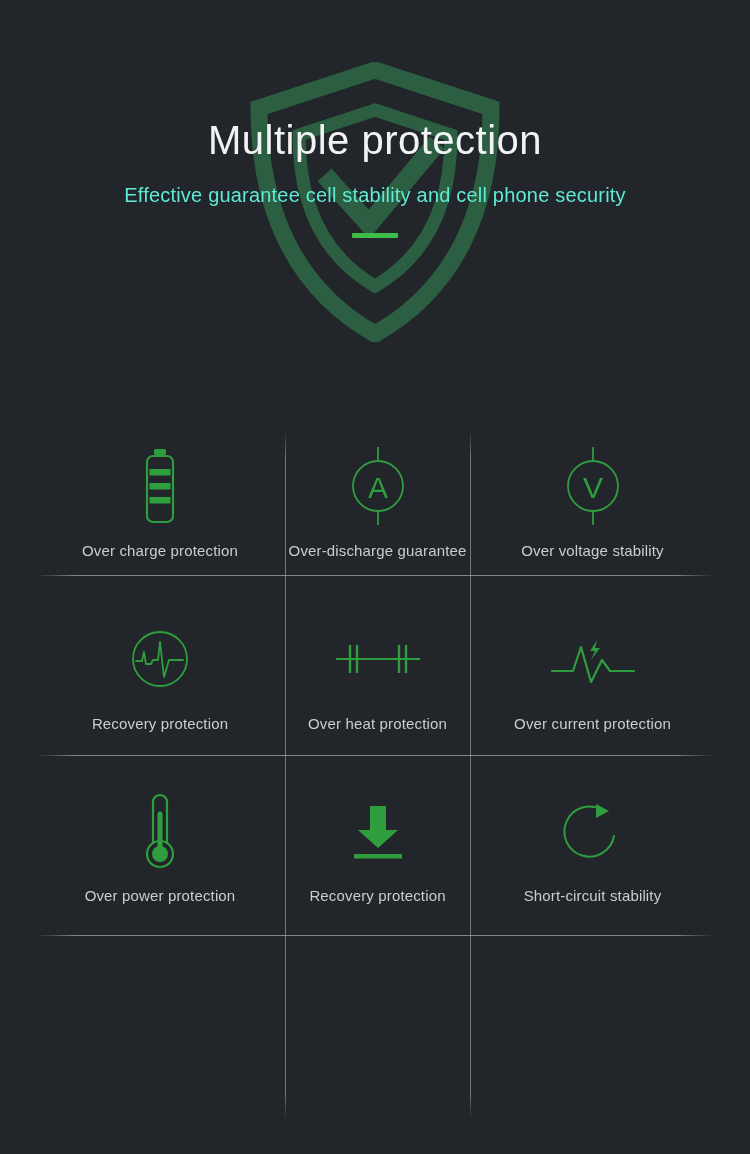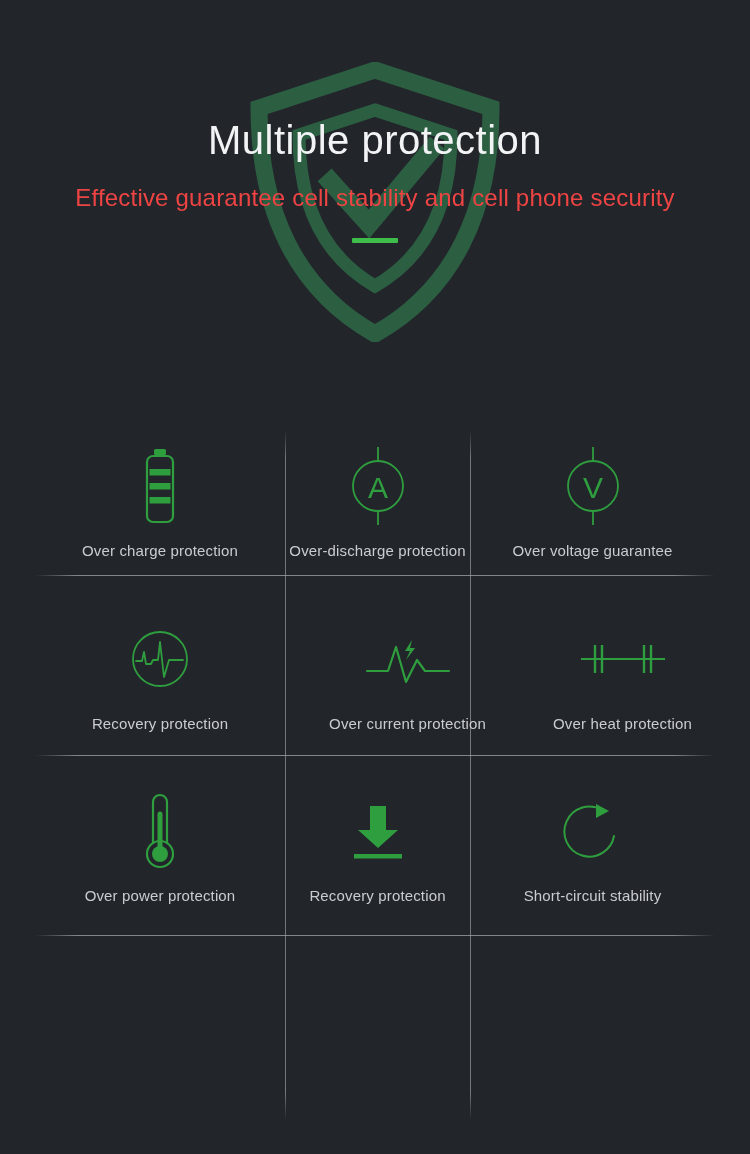--- a/index.html
+++ b/index.html
@@ -21,22 +21,22 @@
   .shield-wrap svg { display:block; width:260px; height:280px; }
 
   .hero-text { position:absolute; left:0; top:0; width:750px; }
   .title {
     margin-top:118px; text-align:center;
     font-size:40px; font-weight:400; letter-spacing:.5px;
     color:#f2f3f5; line-height:1.1;
   }
   .subtitle {
     margin-top:22px; text-align:center;
-    font-size:24px; font-weight:400; letter-spacing:.2px;
-    color:#ef4444;
+    font-size:20px; font-weight:400; letter-spacing:.2px;
+    color:#5eead4;
   }
   .accent-bar {
     margin:26px auto 0; width:46px; height:5px;
     background:#3fbd4a; border-radius:1px;
   }
 
   
   .grid {
     position:absolute; left:35px; top:430px;
     width:680px; height:690px;
@@ -124,71 +124,71 @@
         </div>
 
         <div class="cell c2">
           <div class="cell-icon">
             <svg width="54" height="80" viewBox="0 0 54 80">
               <line x1="27" y1="1" x2="27" y2="79" stroke="#2f9e3f" stroke-width="1.8"></line>
               <circle cx="27" cy="40" r="25" fill="#22252a" stroke="#2f9e3f" stroke-width="1.8"></circle>
               <text x="27" y="52" text-anchor="middle" font-family="Liberation Sans, sans-serif" font-size="30" fill="#2f9e3f">A</text>
             </svg>
           </div>
-          <div class="cell-label">Over-discharge protection</div>
+          <div class="cell-label">Over-discharge guarantee</div>
         </div>
 
         <div class="cell c3">
           <div class="cell-icon">
             <svg width="54" height="80" viewBox="0 0 54 80">
               <line x1="27" y1="1" x2="27" y2="79" stroke="#2f9e3f" stroke-width="1.8"></line>
               <circle cx="27" cy="40" r="25" fill="#22252a" stroke="#2f9e3f" stroke-width="1.8"></circle>
               <text x="27" y="52" text-anchor="middle" font-family="Liberation Sans, sans-serif" font-size="30" fill="#2f9e3f">V</text>
             </svg>
           </div>
-          <div class="cell-label">Over voltage guarantee</div>
+          <div class="cell-label">Over voltage stability</div>
         </div>
 
       </div>
 
       <div class="row">
 
         <div class="cell c1">
           <div class="cell-icon">
             <svg width="58" height="58" viewBox="0 0 58 58">
               <circle cx="29" cy="29" r="27" fill="none" stroke="#2f9e3f" stroke-width="1.8"></circle>
               <path d="M5 31 L11 31 L13 22 L15 34 L20 34 L22 30 L27 30 L29 12 L33 47 L38 30 L52 30" fill="none" stroke="#2f9e3f" stroke-width="1.8" stroke-linejoin="round" stroke-linecap="round"></path>
             </svg>
           </div>
           <div class="cell-label">Recovery protection</div>
-        </div>
-
-        <div class="cell c3">
-          <div class="cell-icon">
-            <svg width="86" height="52" viewBox="0 0 86 52">
-              <path d="M2 38 L23 38 L31 14 L41 49 L52 27 L60 38 L84 38" fill="none" stroke="#2f9e3f" stroke-width="2.2" stroke-linejoin="round" stroke-linecap="round"></path>
-              <path d="M47 7 L40 18 L45 18 L41 27 L50 15 L45 15 Z" fill="#2f9e3f"></path>
-            </svg>
-          </div>
-          <div class="cell-label">Over current protection</div>
         </div>
 
         <div class="cell c2">
           <div class="cell-icon">
             <svg width="86" height="36" viewBox="0 0 86 36">
               <line x1="1" y1="18" x2="85" y2="18" stroke="#2f9e3f" stroke-width="2"></line>
               <line x1="15" y1="4" x2="15" y2="32" stroke="#2f9e3f" stroke-width="2.4"></line>
               <line x1="22" y1="4" x2="22" y2="32" stroke="#2f9e3f" stroke-width="2.4"></line>
               <line x1="64" y1="4" x2="64" y2="32" stroke="#2f9e3f" stroke-width="2.4"></line>
               <line x1="71" y1="4" x2="71" y2="32" stroke="#2f9e3f" stroke-width="2.4"></line>
             </svg>
           </div>
           <div class="cell-label">Over heat protection</div>
         </div>
 
+        <div class="cell c3">
+          <div class="cell-icon">
+            <svg width="86" height="52" viewBox="0 0 86 52">
+              <path d="M2 38 L23 38 L31 14 L41 49 L52 27 L60 38 L84 38" fill="none" stroke="#2f9e3f" stroke-width="2.2" stroke-linejoin="round" stroke-linecap="round"></path>
+              <path d="M47 7 L40 18 L45 18 L41 27 L50 15 L45 15 Z" fill="#2f9e3f"></path>
+            </svg>
+          </div>
+          <div class="cell-label">Over current protection</div>
+        </div>
+
       </div>
 
       <div class="row">
 
         <div class="cell c1">
           <div class="cell-icon">
             <svg width="40" height="86" viewBox="0 0 40 86">
               <path d="M13 56 V14 a7 7 0 0 1 14 0 V56" fill="none" stroke="#2f9e3f" stroke-width="2.2"></path>
               <circle cx="20" cy="66" r="13" fill="none" stroke="#2f9e3f" stroke-width="2.2"></circle>
               <path d="M20 66 V26" stroke="#2f9e3f" stroke-width="5" stroke-linecap="round"></path>

